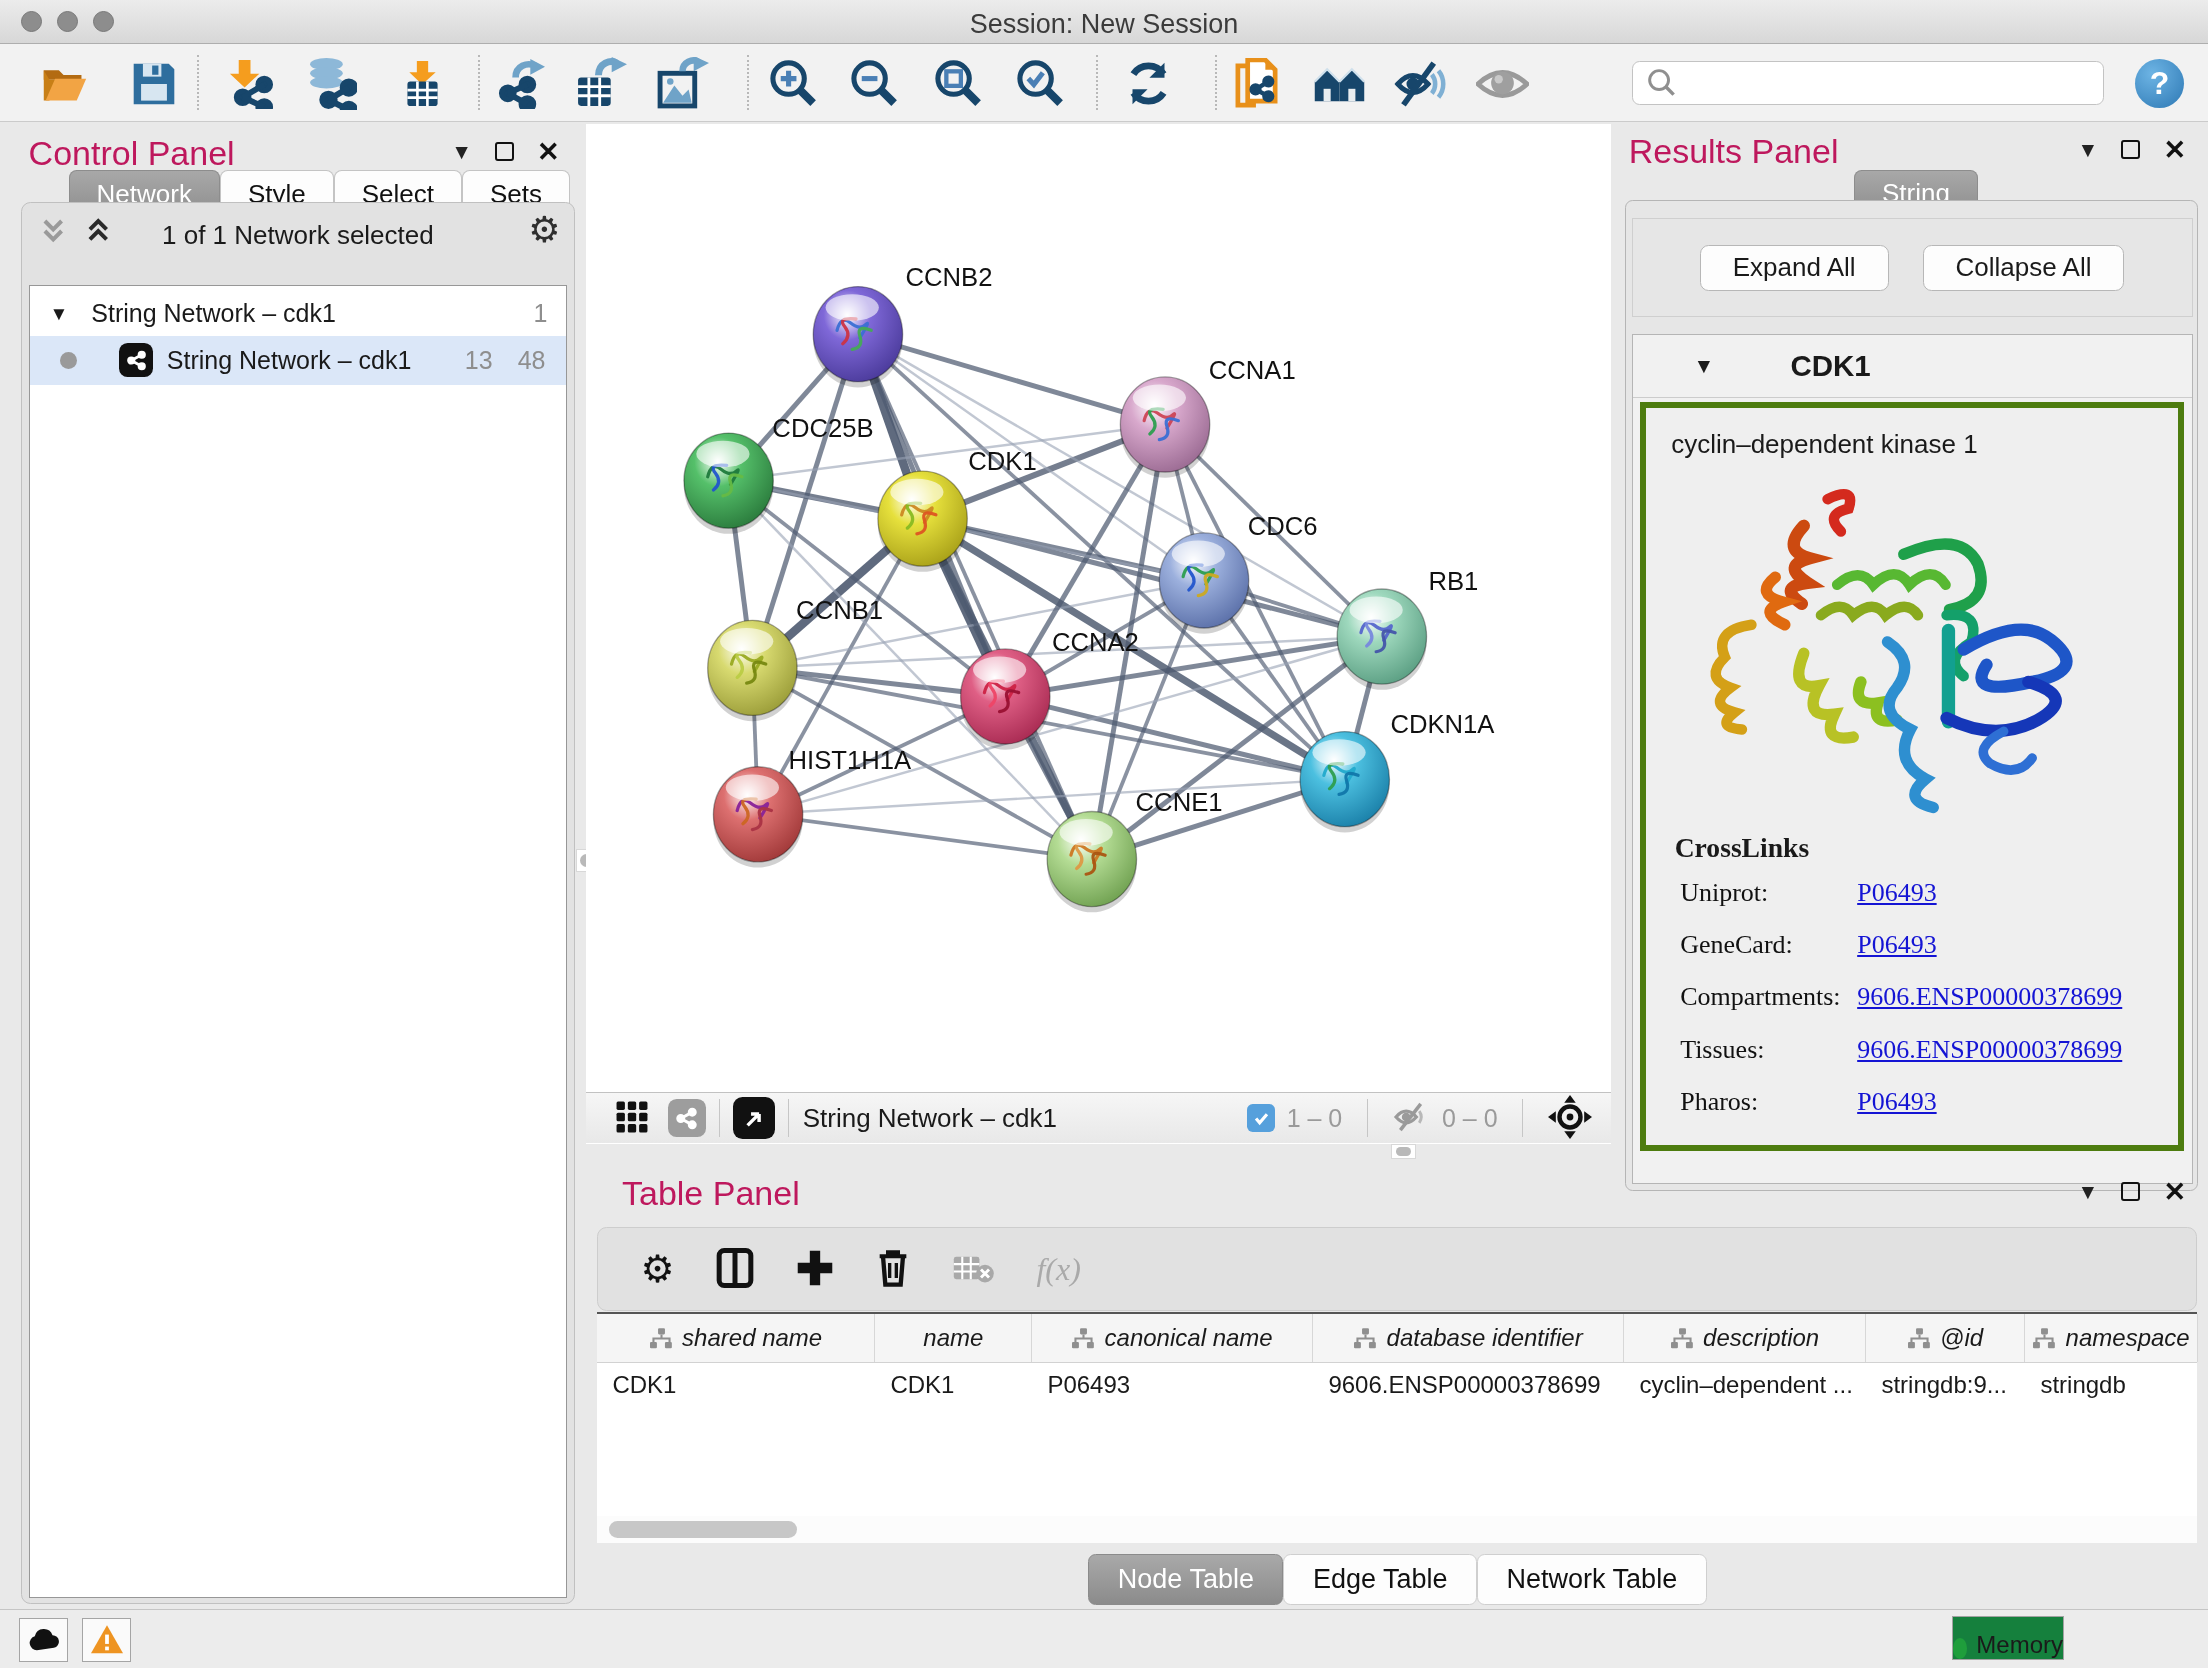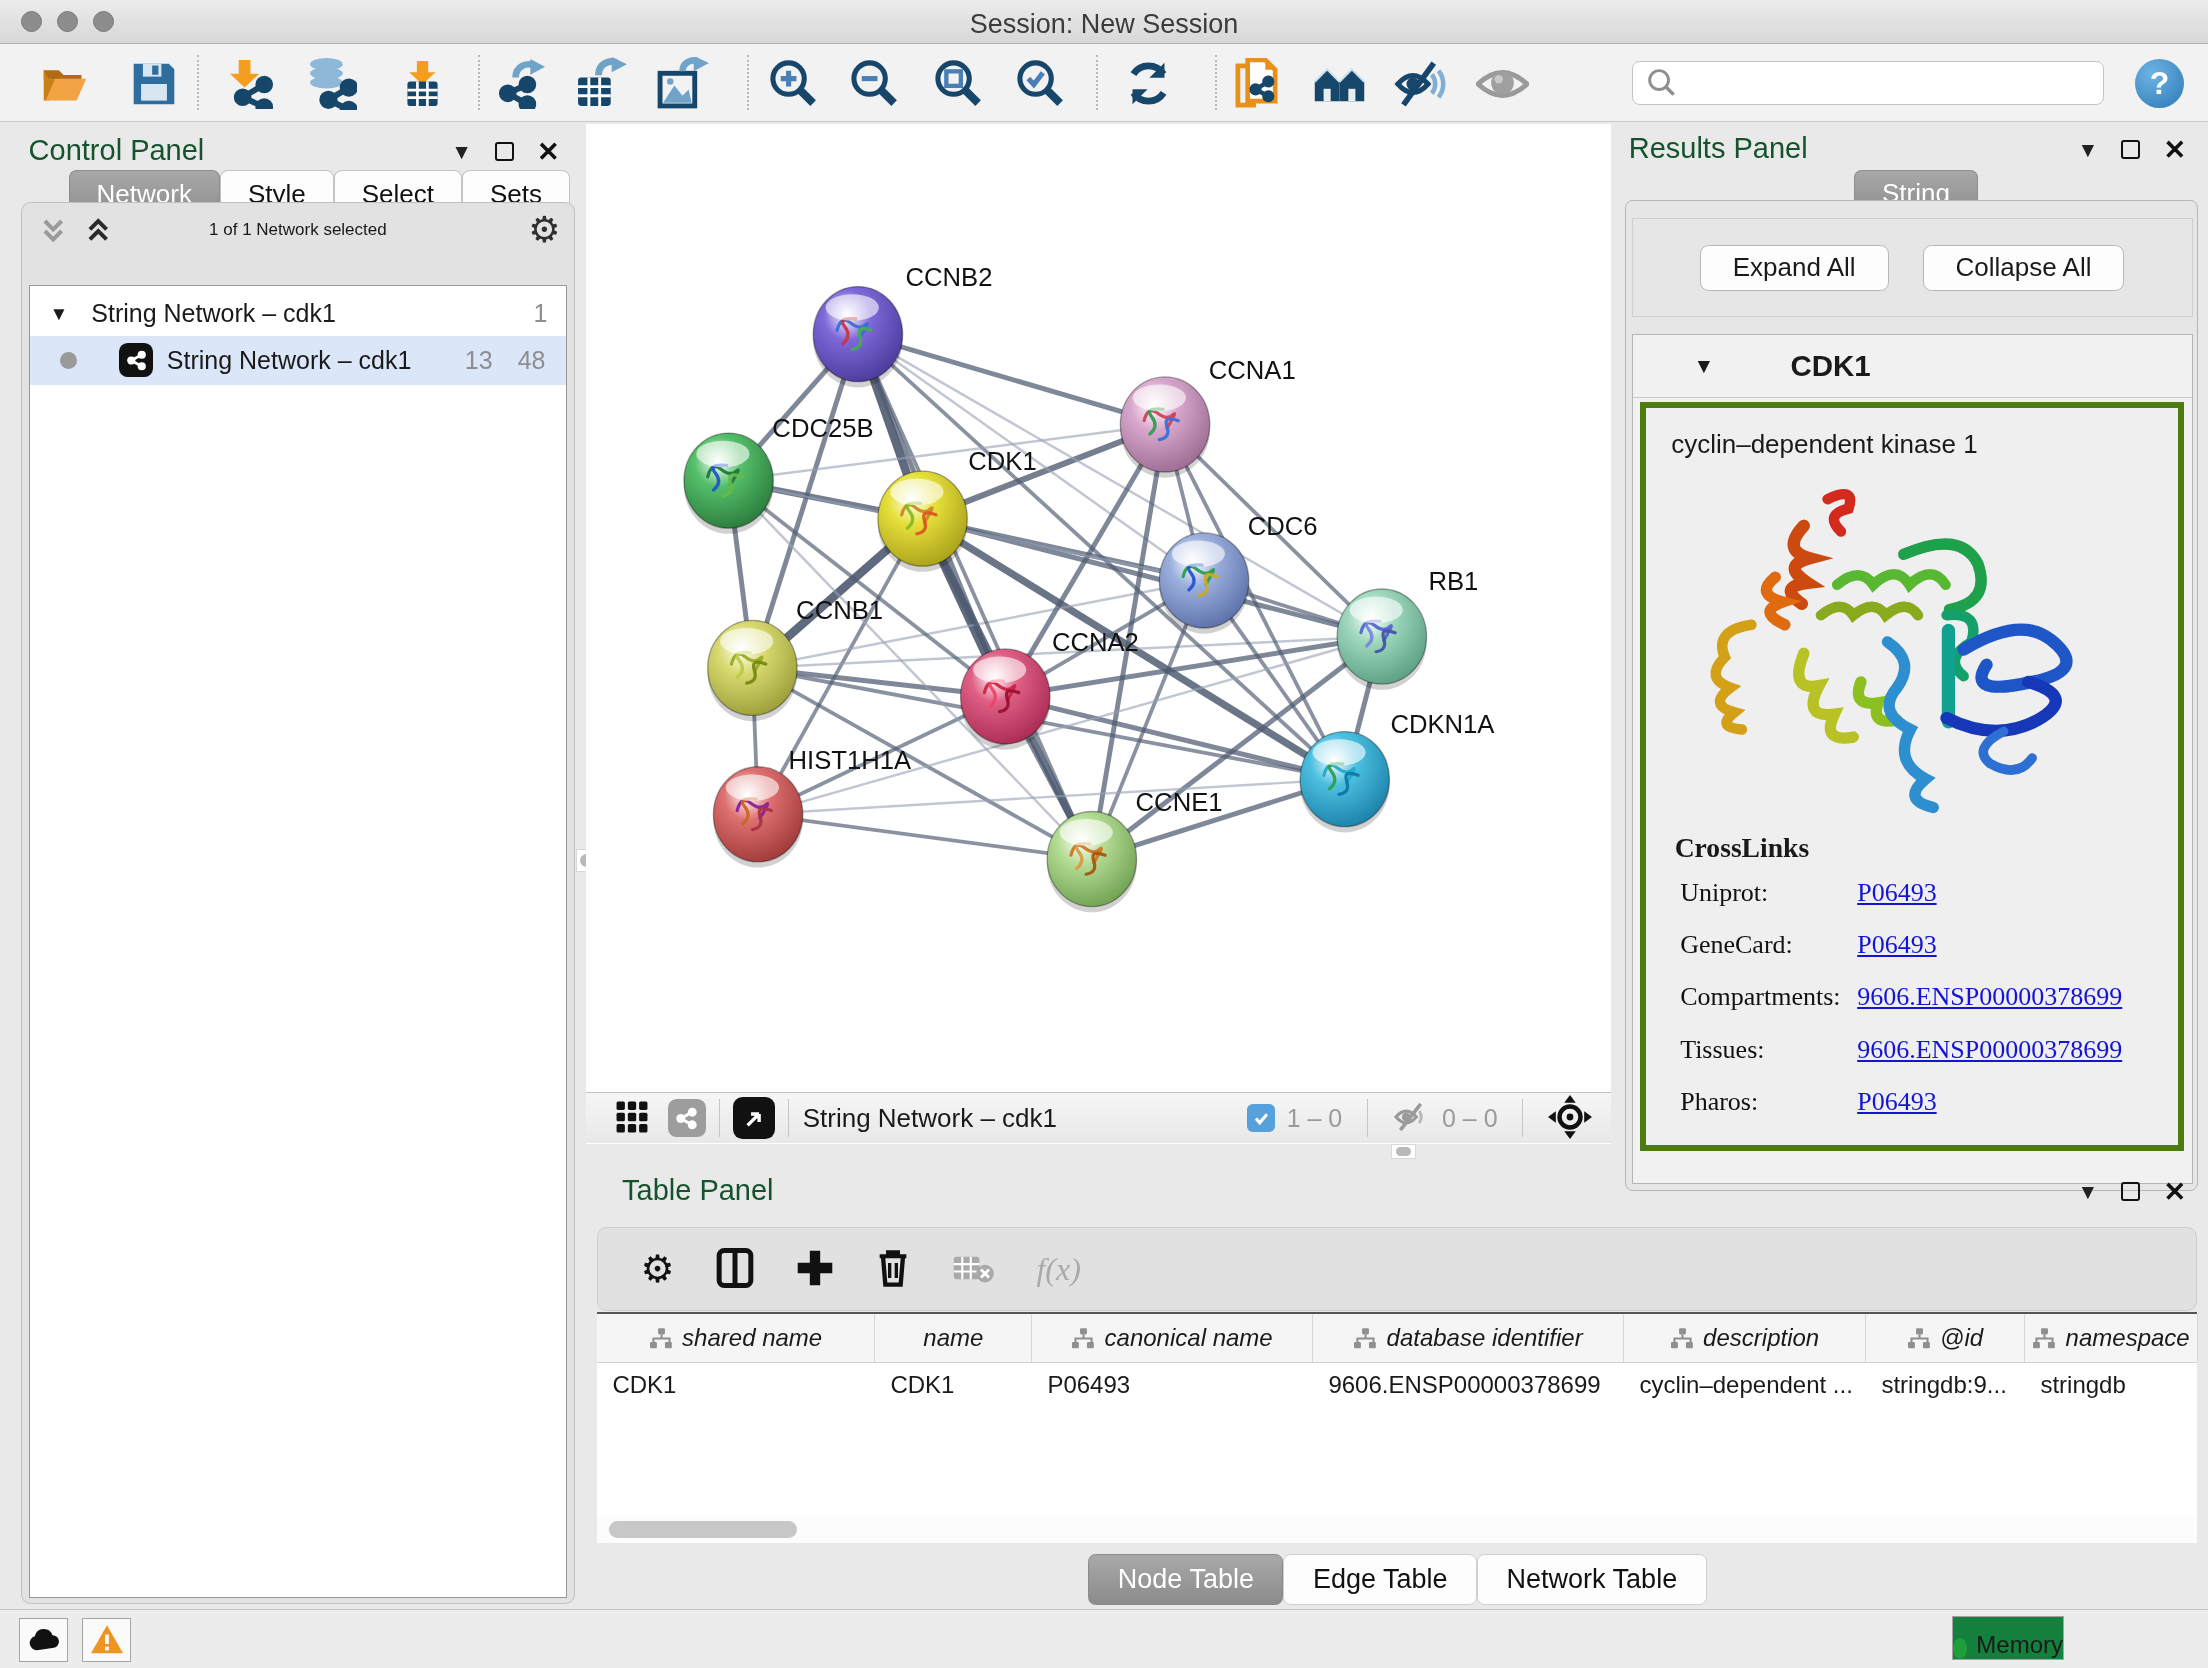--- a/index.html
+++ b/index.html
@@ -20,21 +20,21 @@
     align-items:center; justify-content:center; }
   .tsep { position:absolute; top:11.4px; height:55px; border-left:2.9px dotted #b8b8b8; }
   #search-box { position:absolute; left:1632px; top:17px; width:472px; height:44px;
     background:#fff; border:1.9px solid #c3c3c3; border-radius:7.6px; display:flex; align-items:center; }
   #search-box input { border:none; outline:none; font-size:23px; flex:1;
     font-family:"Liberation Sans",sans-serif; background:transparent; }
   #help-btn { position:absolute; left:2135px; top:15px; width:49px; height:49px; border-radius:50%;
     background:radial-gradient(circle at 35% 30%, #6db4e4, #2d78b4); color:#fff;
     font-size:32px; font-weight:bold; display:flex; align-items:center; justify-content:center; }
   
-  .panel-title { font-size:29px; color:#14532d; }
+  .panel-title { font-size:34px; color:#be185d; }
   .panel-ctrls { position:absolute; display:flex; gap:23px; align-items:center; }
   .pc-arrow { font-size:21px; color:#222; }
   .pc-float { width:19px; height:19px; border:2.9px solid #111; border-radius:2.9px; }
   .pc-close { font-size:27px; font-weight:bold; color:#111; }
   .tab { height:48px; padding:0 27px; display:flex; align-items:center; justify-content:center;
     font-size:26px; background:#fdfdfd; border:1px solid #c4c4c4; border-bottom:none;
     border-radius:7.6px 7.6px 0 0; color:#111; }
   .tab.sel { background:linear-gradient(#a8a8a8,#8d8d8d); color:#fff; border-color:#8d8d8d; }
   .btab { height:51px; padding:0 28.5px; display:flex; align-items:center; justify-content:center;
     font-size:27px; background:#fdfdfd; border:1px solid #cfcfcf; border-radius:7.6px; color:#111; }
@@ -311,21 +311,21 @@
           <g stroke="#9a9a9a" stroke-width="2.4" fill="none">
             <path d="M3 3 l5 5 5-5 M3 9 l5 5 5-5"></path>
           </g>
         </svg>
       <svg width="28.5" height="30" viewBox="0 0 16 18">
           <g stroke="#2a2a2a" stroke-width="2.4" fill="none">
             <path d="M3 8 l5-5 5 5 M3 14 l5-5 5 5"></path>
           </g>
         </svg>
     </div>
-    <div class="abs" style="left:0; right:0; top:17px; text-align:center; font-size:17px">1 of 1 Network selected</div>
+    <div class="abs" style="left:0; right:0; top:17px; text-align:center; font-size:26px">1 of 1 Network selected</div>
     <span class="abs" style="right:13.3px; top:5.7px; font-size:36px; color:#2f2f2f">⚙</span>
     <div id="cp-list">
       <div class="tree-row" style="margin-top:5.7px">
         <span style="margin-left:19px; font-size:19px">▼</span>
         <span style="margin-left:23px">String Network – cdk1</span>
         <span style="margin-left:auto; margin-right:19px; color:#8e8e8e">1</span>
       </div>
       <div class="tree-row" style="background:#dbe7f8; height:49px">
         <span style="margin-left:30px; width:17px; height:17px; border-radius:50%; background:#9a9a9a"></span>
         <span class="share-chip" style="margin-left:42px">

